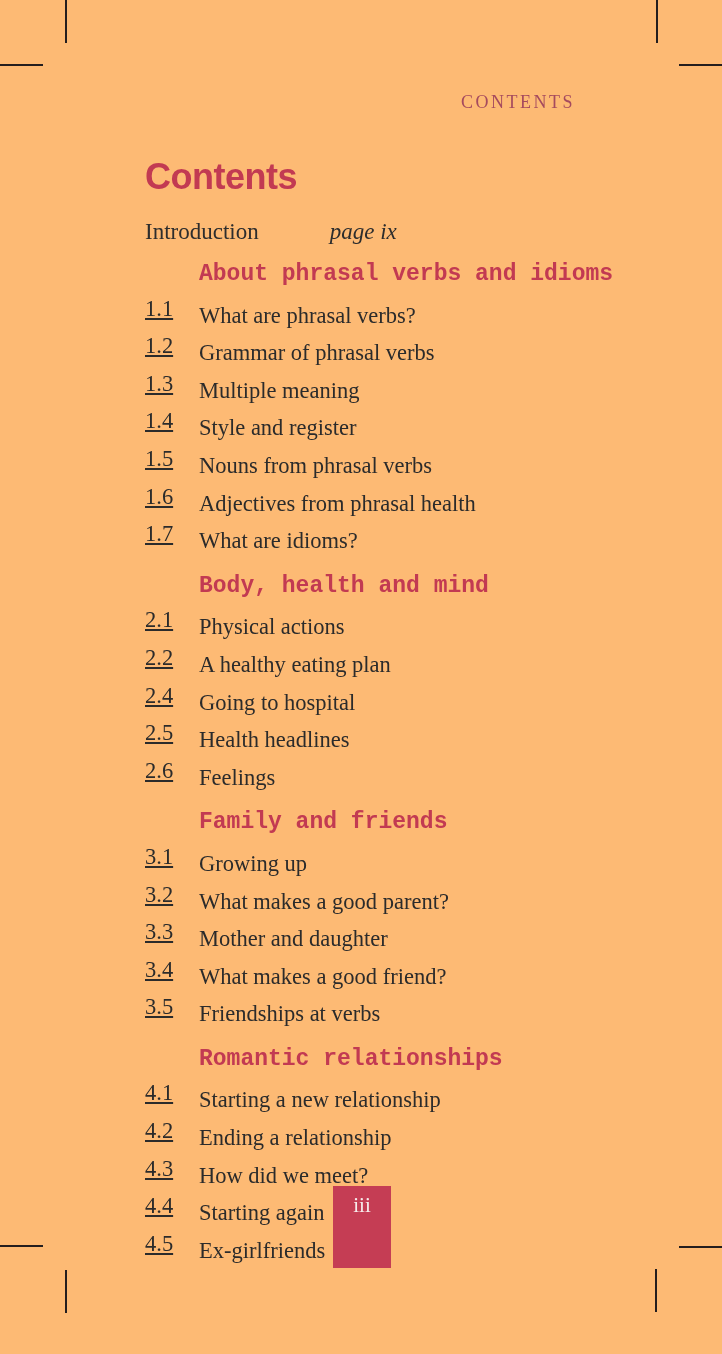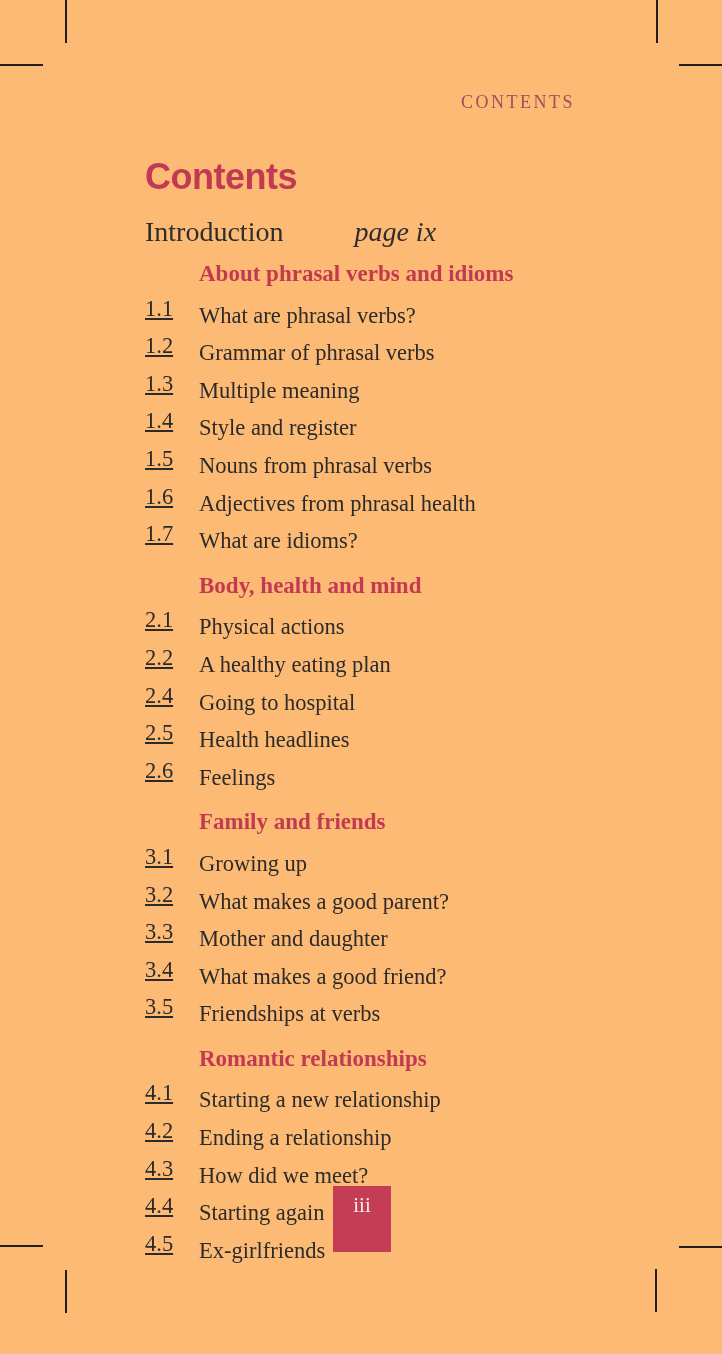--- a/index.html
+++ b/index.html
@@ -44,38 +44,38 @@
     font-size: 36px;
     line-height: 40px;
     letter-spacing: -0.5px;
     color: #c23a52;
   }
 
   .intro-row {
     position: absolute;
     top: 216px;
     left: 145px;
-    font-size: 28px;
+    font-size: 23px;
     line-height: 32px;
     color: #2d2d2d;
     white-space: nowrap;
   }
   .intro-row .page-ref {
     font-style: italic;
     margin-left: 71px;
   }
 
   .toc {
     position: absolute;
     top: 245px;
     left: 145px;
     width: 470px;
   }
   .section-heading {
-    font-family: Liberation Serif, serif;
+    font-family: Liberation Mono, monospace;
     font-weight: bold;
     font-size: 23px;
     line-height: 30.6px;
     color: #c23a52;
     padding-left: 54px;
     margin-top: 14px;
     margin-bottom: 4px;
   }
   .item {
     display: flex;
@@ -88,21 +88,21 @@
     flex: 0 0 54px;
     text-decoration: underline;
   }
   .item .t { flex: 1; margin-top: 7px; }
 
   .page-number-box {
     position: absolute;
     left: 333px;
     top: 1186px;
     width: 58px;
-    height: 66px;
+    height: 82px;
     background: #c53d54;
     text-align: center;
   }
   .page-number-box .pn {
     display: inline-block;
     margin-top: 7px;
     font-family: "Liberation Serif", serif;
     font-size: 21px;
     color: #f7eded;
   }

